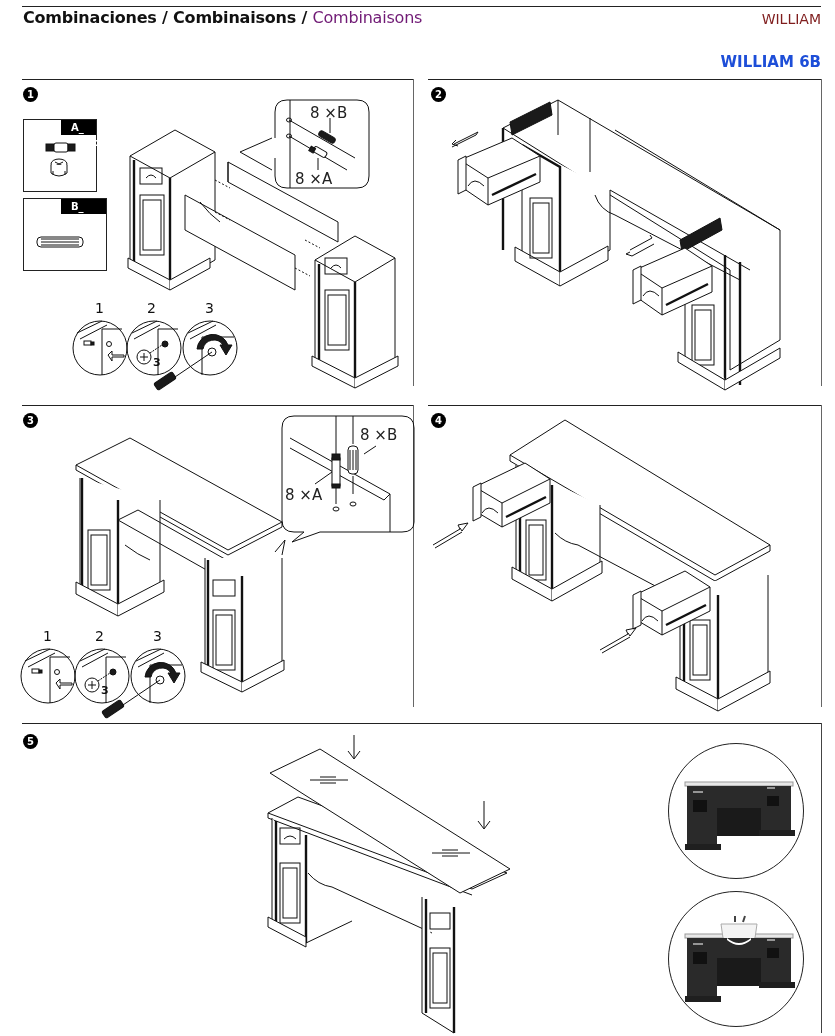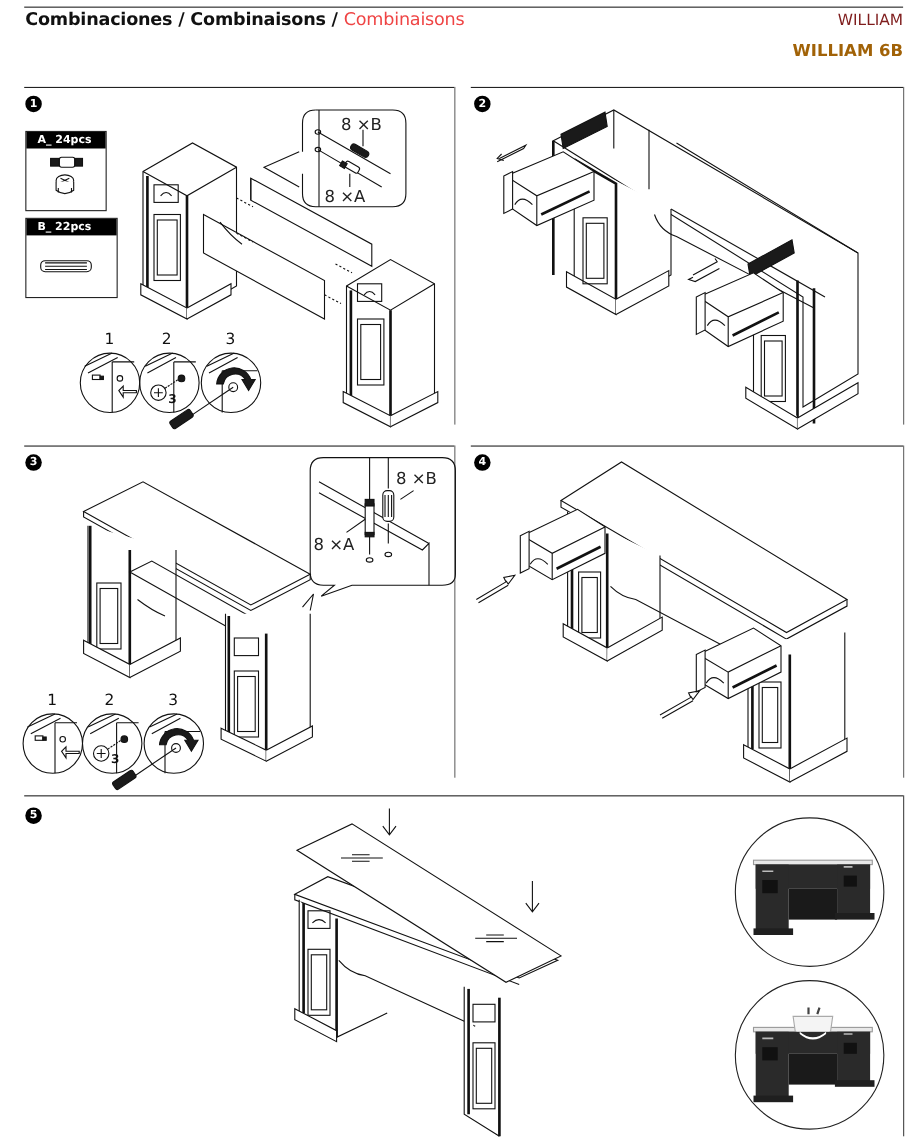--- a/index.html
+++ b/index.html
@@ -2,35 +2,35 @@
 <html><head>
 <meta charset="utf-8">
 <style>
   * { box-sizing: border-box; margin: 0; padding: 0; }
   html, body { width: 835px; height: 1036px; background: #ffffff; overflow: hidden; }
   body { position: relative; font-family: "DejaVu Sans", "Liberation Sans", sans-serif; color: #111; }
 
   .top-rule { position: absolute; left: 22px; top: 6px; width: 799px; height: 1px; background: #222; }
   .header-title { position: absolute; left: 23px; top: 8px; font-size: 16px; letter-spacing: -0.2px; white-space: nowrap; }
   .header-title .b { font-weight: bold; }
-  .header-title .l { font-weight: normal; color: #ef4444; }
+  .header-title .l { font-weight: normal; color: #701a75; }
   .brand { position: absolute; right: 14px; top: 11px; font-size: 14px; color: #7f1d1d; }
-  .model { position: absolute; right: 14px; top: 37px; font-size: 15px; font-weight: bold; color: #a16207; }
+  .model { position: absolute; right: 14px; top: 53px; font-size: 15px; font-weight: bold; color: #1d4ed8; }
 
   .panel { position: absolute; }
   .panel .edge-top { position: absolute; height: 1px; background: #222; }
   .panel .edge-right { position: absolute; width: 1px; background: #666; }
 
   .step-badge {
     position: absolute; width: 15px; height: 15px; border-radius: 50%;
     background: #000; color: #fff; font-size: 10px; font-weight: bold;
     display: flex; align-items: center; justify-content: center;
   }
 
-  .parts-box { position: absolute; border: 1px solid #222; background: #fff; }
+  .parts-box { position: absolute; border: 1px solid #222; background: #fff; padding-left: 37px; }
   .parts-box .hdr { background: #000; color: #fff; font-size: 10px; font-weight: bold; height: 15px; line-height: 15px; padding-left: 10px; }
 
   svg { position: absolute; overflow: visible; }
   .ln { stroke: #111; stroke-width: 1; fill: none; }
   .lnw { stroke: #111; stroke-width: 1; fill: #fff; }
   .thk { stroke: #111; stroke-width: 2.4; fill: none; }
   .dk { fill: #1a1a1a; stroke: #111; stroke-width: 1; }
   .callout-txt { font-family: "DejaVu Sans", sans-serif; font-size: 15px; fill: #222; }
   .step-num { font-family: "DejaVu Sans", sans-serif; font-size: 14px; fill: #111; }
 </style>

